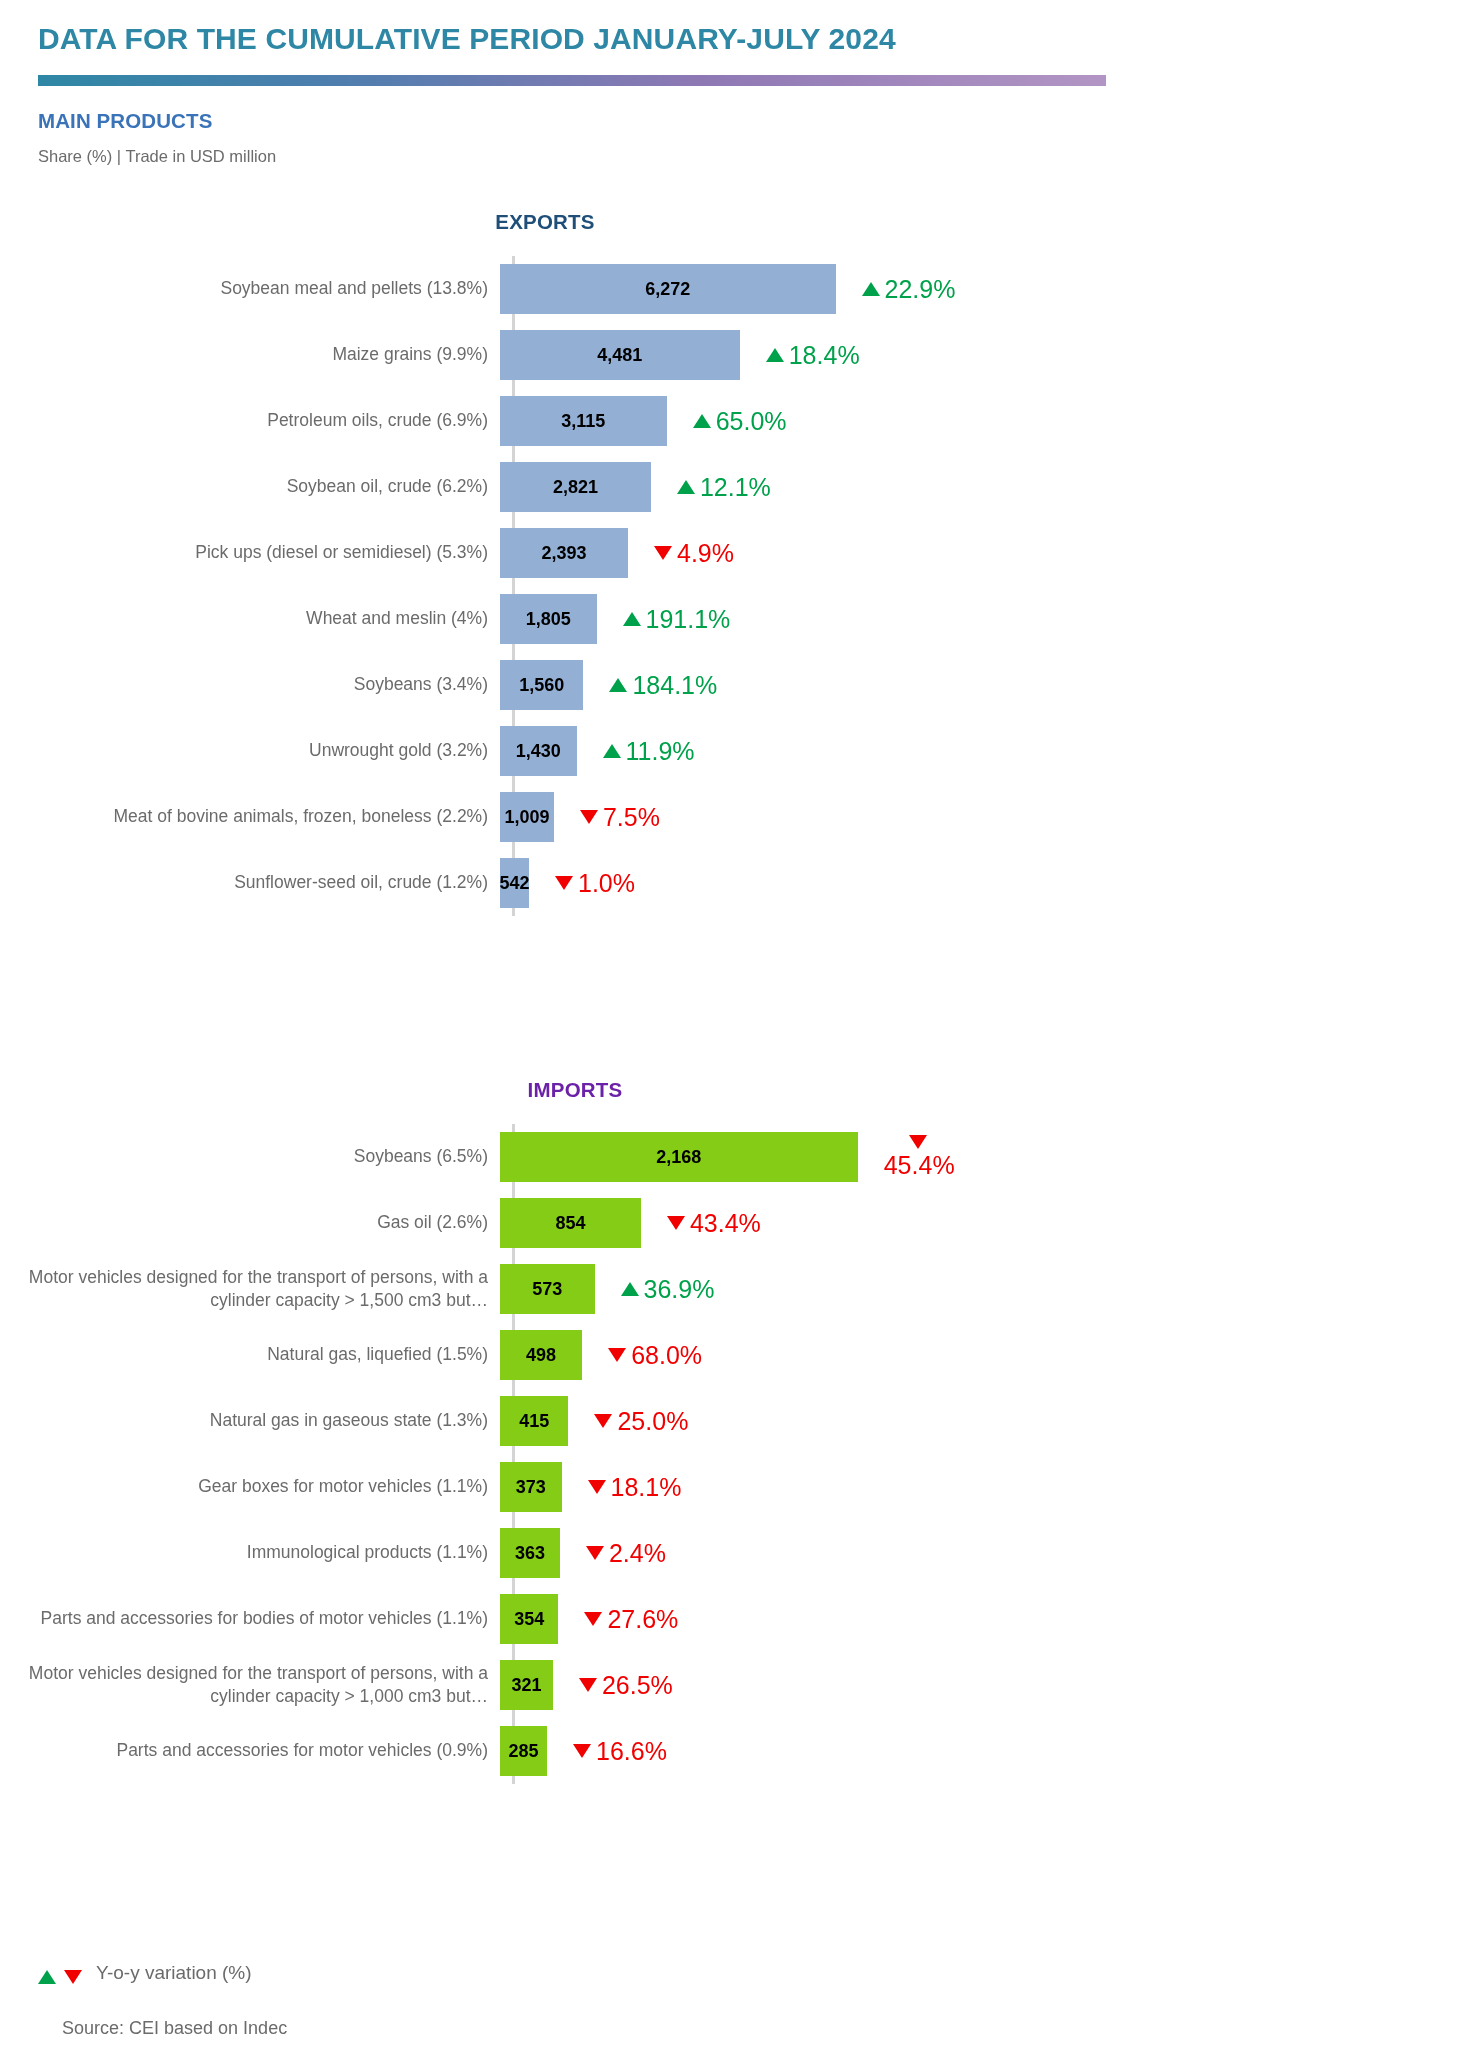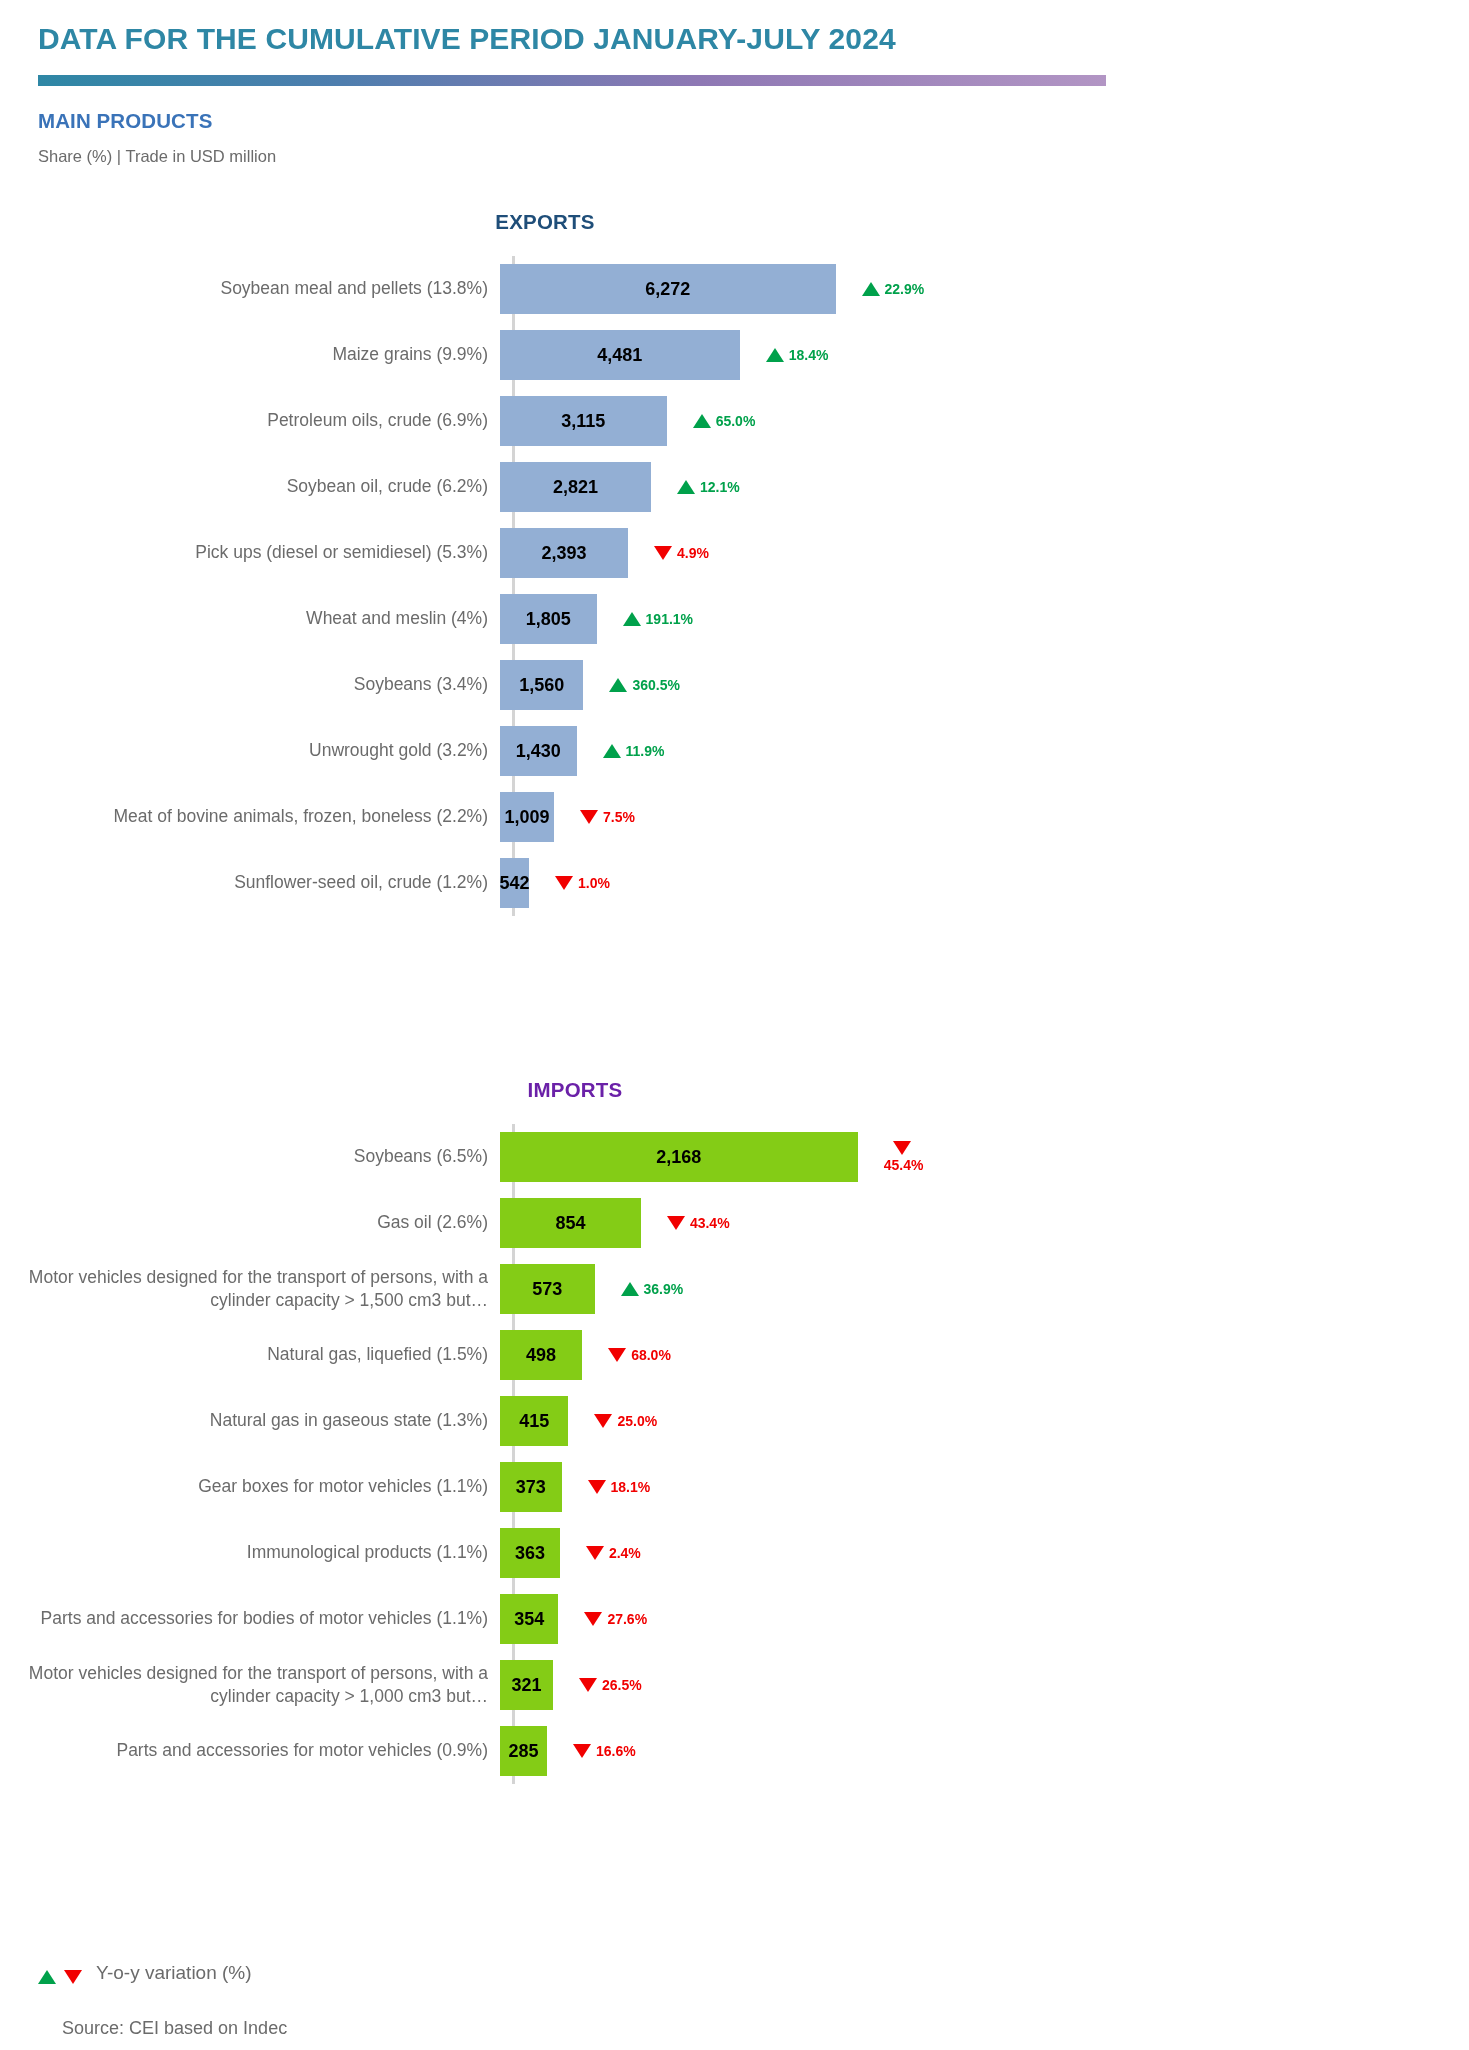--- a/index.html
+++ b/index.html
@@ -133,22 +133,22 @@
     color: #000000;
     white-space: nowrap;
   }
   .bar.narrow .bar-value {
     position: absolute;
     left: 50%;
     transform: translateX(-50%);
   }
   .delta {
     position: absolute;
-    font-size: 14px;
-    font-weight: bold;
+    font-size: 25px;
+    font-weight: normal;
     white-space: nowrap;
     display: flex;
     align-items: center;
     gap: 2px;
     justify-content: flex-end;
   }
   .delta.up { color: #00A14B; }
   .delta.down { color: #F10000; }
   .tri {
     display: inline-block;
@@ -278,21 +278,21 @@
           </div>
         </div>
         <div class="row">
           <div class="row-label">Soybeans (3.4%)</div>
           <div class="bar-area">
             <div class="bar exp narrow" style="width: 83.46px;">
               <span class="bar-value">1,560</span>
             </div>
             <div class="delta up" style="left: 109.46px;">
               <span class="tri up"></span>
-              <span>360.5%</span>
+              <span>184.1%</span>
             </div>
           </div>
         </div>
         <div class="row">
           <div class="row-label">Unwrought gold (3.2%)</div>
           <div class="bar-area">
             <div class="bar exp narrow" style="width: 76.505px;">
               <span class="bar-value">1,430</span>
             </div>
             <div class="delta up" style="left: 102.505px;">

